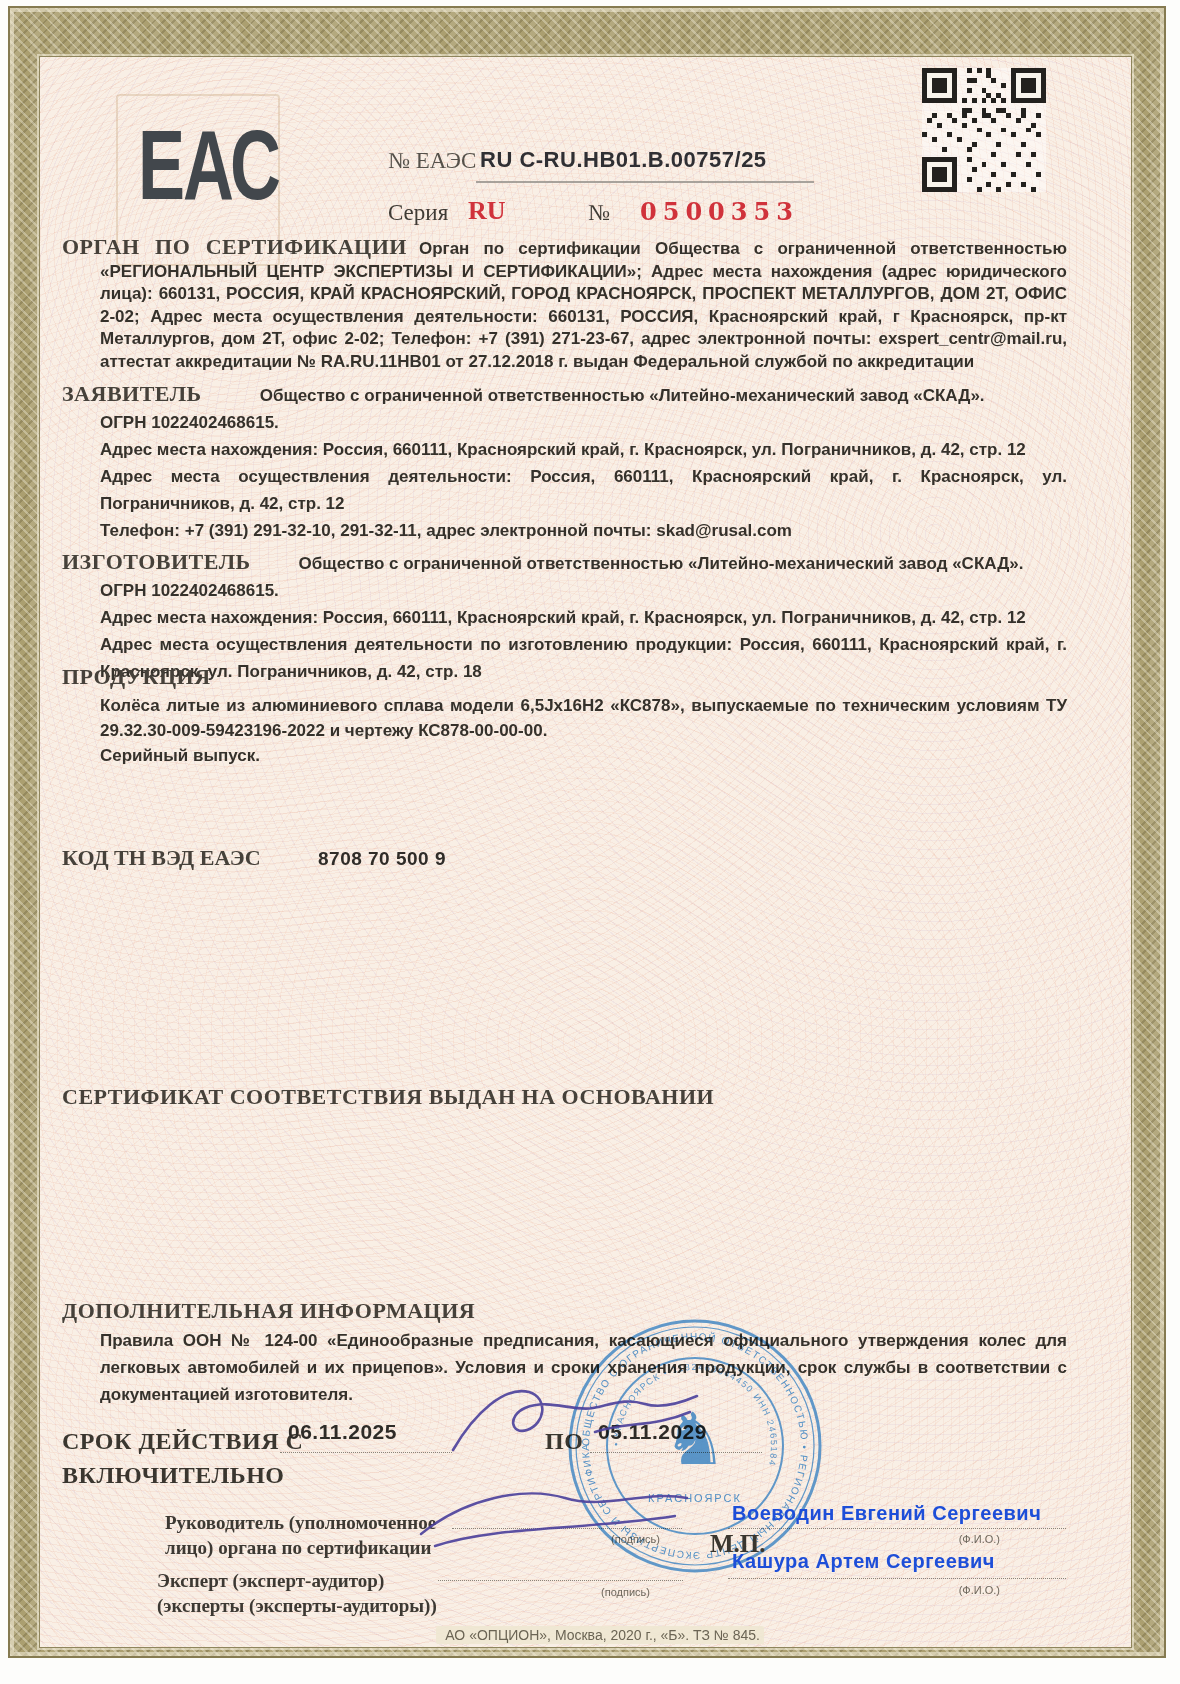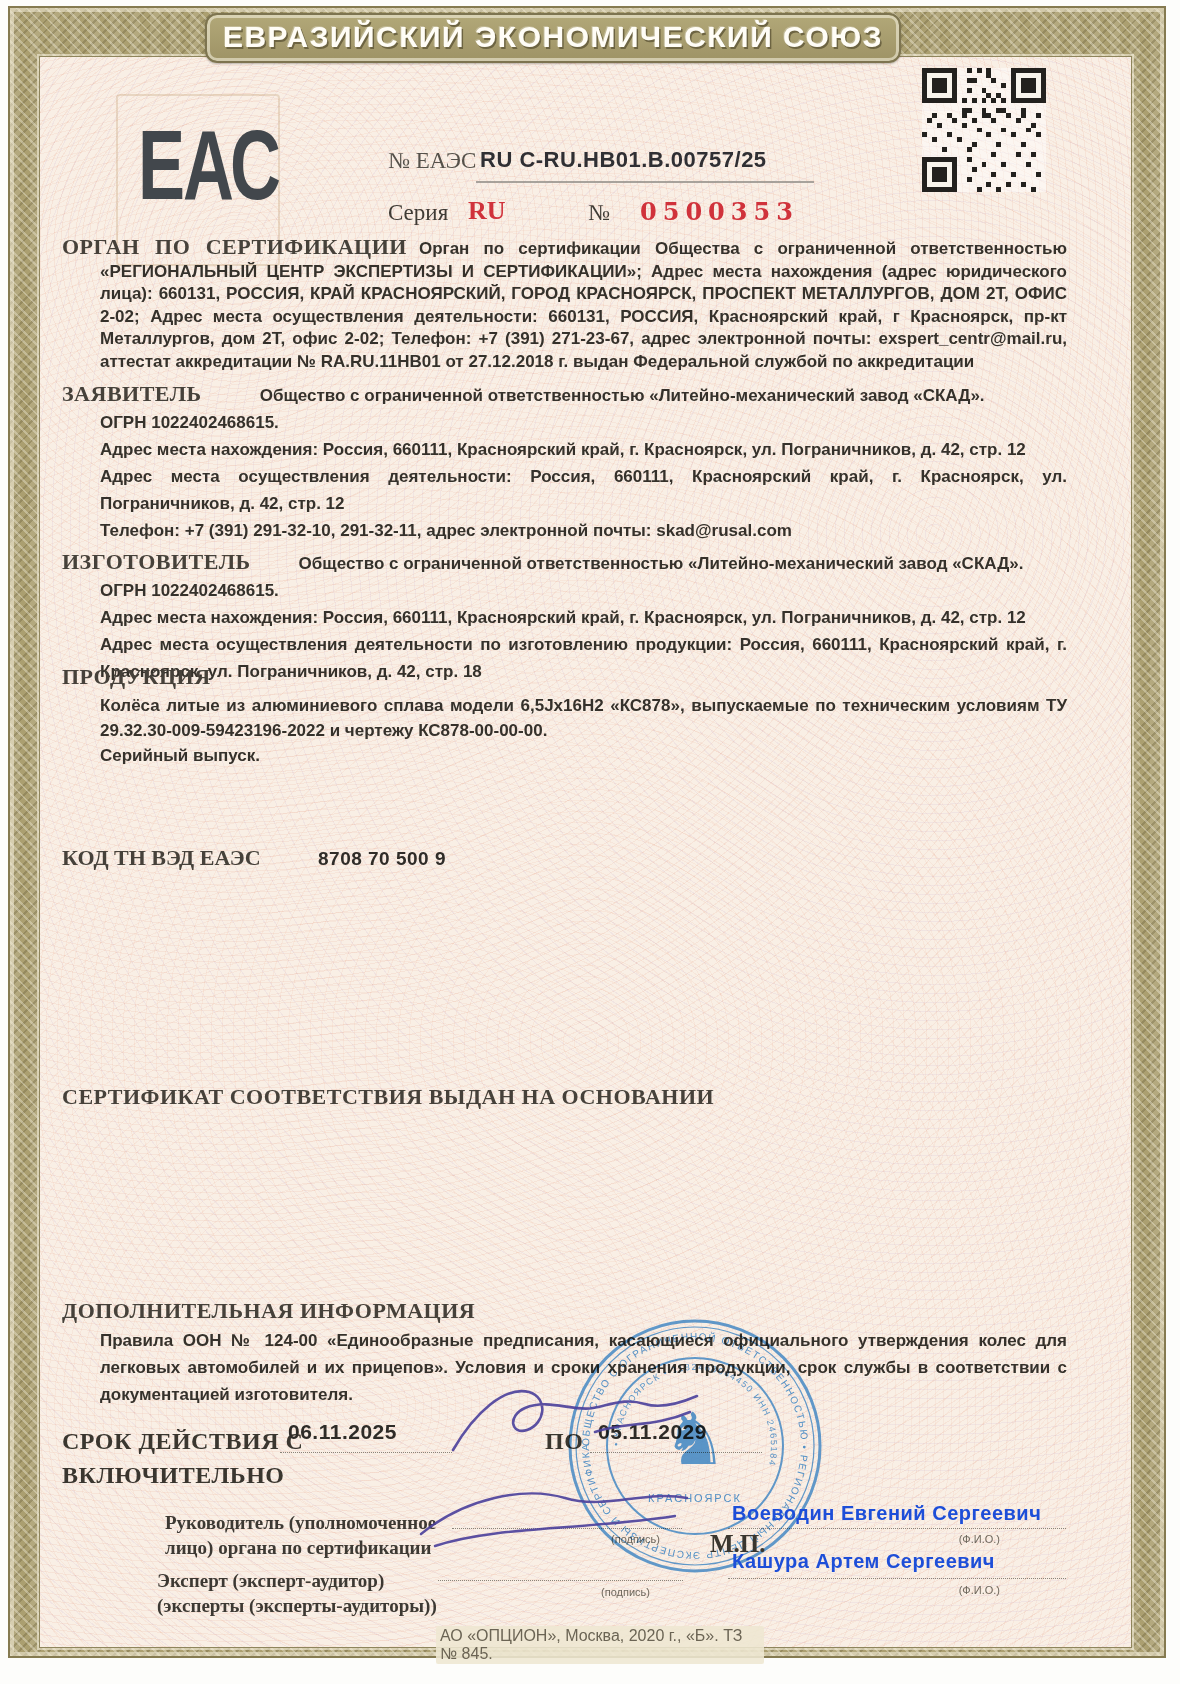--- a/index.html
+++ b/index.html
@@ -81,31 +81,30 @@
   .cap{position:absolute;font-size:11px;color:#6e675c;text-align:right;}
   .name{position:absolute;font-size:20px;font-weight:700;color:#1d4ed8;letter-spacing:.5px;z-index:7;}
   .mp{position:absolute;left:710px;top:1530px;font-family:"Liberation Serif",serif;font-size:25px;font-weight:700;color:#3a362f;z-index:7;}
 
   .stamp{position:absolute;left:560px;top:1306px;width:270px;height:280px;z-index:5;mix-blend-mode:multiply;}
   .sig{position:absolute;z-index:7;}
   .sig1{left:445px;top:1372px;width:260px;height:100px;}
   .sig2{left:415px;top:1468px;width:280px;height:90px;}
 
   .footer-chip{position:absolute;left:436px;top:1626px;width:320px;z-index:6;
-        text-align:left;font-size:16px;color:#6b6454;
+        text-align:right;font-size:14px;color:#6b6454;
         background:rgba(238,231,210,.88);border-radius:2px;padding:1px 4px;}
 </style>
 </head>
 <body>
 
 <div class="page">
   <div class="cert"></div>
   <div class="paper"></div>
 
-  <div class="banner">ЕВРАЗИЙСКИЙ ЭКОНОМИЧЕСКИЙ СОЮЗ</div>
 
   <div class="content">
 
     <div class="eac-frame"></div>
     <div class="eac-mark">ЕАС</div>
 
 
     <span class="num-label">№ ЕАЭС</span>
     <span class="num-value">RU C-RU.HB01.B.00757/25</span>
     <div class="num-underline"></div>

